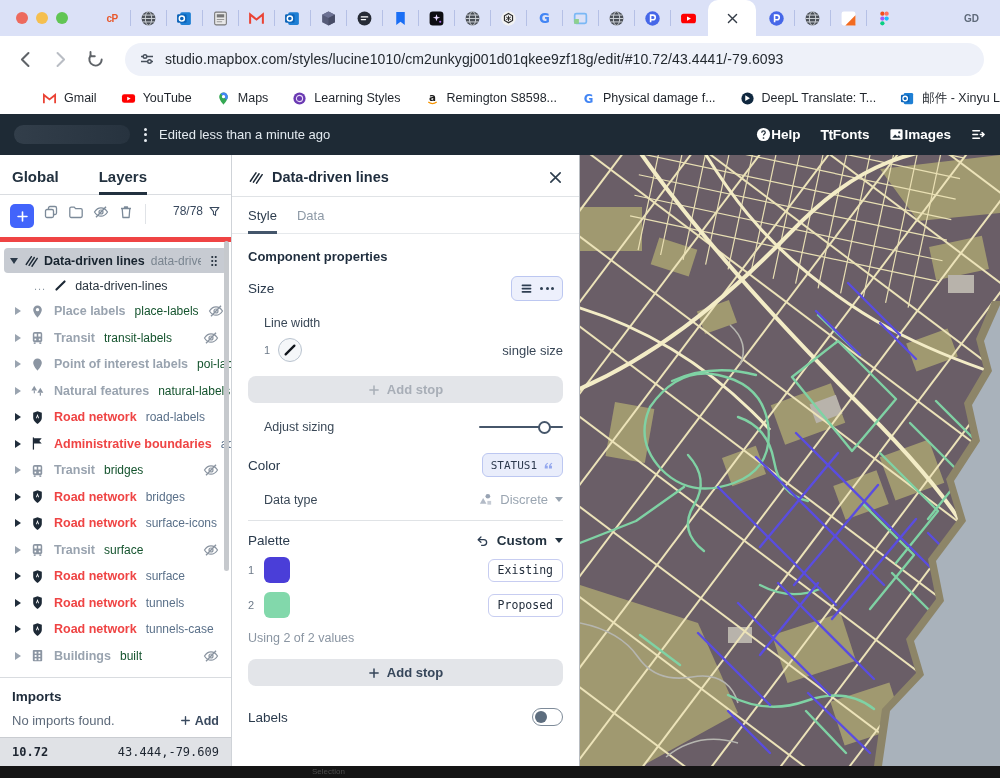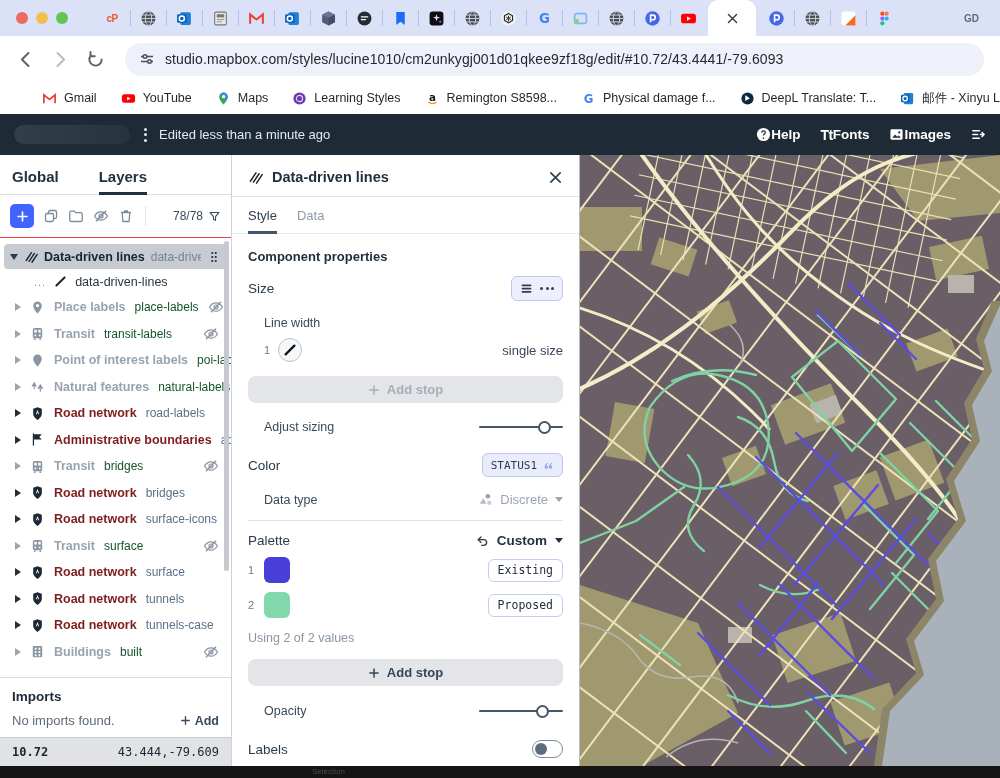--- a/index.html
+++ b/index.html
@@ -43,21 +43,21 @@
 .stitem{display:flex;align-items:center;gap:0;color:#fff;font-size:13.5px;font-weight:bold}
 .stitem svg{width:15px;height:15px;color:#fff}
 .ttic{font-size:14px;font-weight:bold;color:#fff;letter-spacing:-.5px}
 
 .main{flex:1;display:flex;min-height:0}
 
 .sidebar{width:232px;flex:none;background:#fff;border-right:1px solid #cfd3d8;display:flex;flex-direction:column;position:relative}
 .sbtabs{display:flex;gap:40px;padding:13px 12px 0;border-bottom:1px solid #dadde1}
 .sbtab{padding-bottom:9px;position:relative;font-weight:bold;font-size:15px;color:#22313f}
 .sbtab.active::after{content:"";position:absolute;left:0;right:0;bottom:-1px;height:3px;background:#22313f}
-.sbtools{display:flex;align-items:center;padding:9px 10px;gap:9px;border-bottom:1px solid #ef4444}
+.sbtools{display:flex;align-items:flex-start;padding:9px 10px;gap:9px;border-bottom:5px solid #ef4444}
 .addbtn{width:24px;height:24px;border-radius:5px;background:#4264fb;color:#fff;display:flex;align-items:center;justify-content:center}
 .addbtn svg{width:13px;height:13px}
 .tico{width:16px;height:16px;color:#7c8a99}
 .vdiv{width:1px;height:20px;background:#e0e3e7;margin:0 2px}
 .counter{margin-left:auto;display:flex;align-items:center;gap:5px;font-size:12px;color:#38485d}
 .counter svg{width:13px;height:13px;color:#38485d}
 .llist{flex:1;min-height:0;padding-top:6px;overflow:hidden}
 .selrow{margin:0 4px;height:25px;background:#c7cbd2;border-radius:4px;display:flex;align-items:center;padding:0 6px;gap:6px}
 .car{width:0;height:0;flex:none}
 .cd{border-left:4.5px solid transparent;border-right:4.5px solid transparent;border-top:6px solid #2c3a49}
@@ -66,21 +66,21 @@
 .selrow svg{width:14px;height:14px;color:#1c2835;flex:none}
 .selname{font-size:12.5px;font-weight:bold;color:#18242f;white-space:nowrap}
 .selid{font-size:12px;color:#79848f;white-space:nowrap;overflow:hidden;text-overflow:clip;flex:1}
 .dragh{width:13px;height:13px;color:#55606c;flex:none}
 .childrow{height:25px;display:flex;align-items:center;padding-left:34px;gap:8px}
 .childdots{font-size:11px;color:#8b96a1;letter-spacing:1px}
 .childrow svg{width:13px;height:13px;color:#1c2835}
 .childname{font-size:12.5px;color:#28343f}
 .lrow{height:26.5px;display:flex;align-items:center;padding:0 12px 0 15px;gap:9px}
 .lic{width:15px;height:15px;color:#1d2936;flex:none}
-.lname{font-size:12.5px;font-weight:600;color:#7f1d1d;white-space:nowrap}
+.lname{font-size:12.5px;font-weight:600;color:#ef4444;white-space:nowrap}
 .lid{font-size:12px;color:#5a7089;white-space:nowrap}
 .eye{width:16px;height:16px;color:#8a94a0;margin-left:auto;flex:none}
 .hid .lic{color:#8b95a2}.hid .lname{color:#99a3af}.hid .lid{color:#14532d}
 .sbscroll{position:absolute;right:2px;top:86px;width:5px;height:330px;border-radius:3px;background:#c6c9cd}
 .imports{border-top:1px solid #d9dce0;padding:11px 12px 9px}
 .imptitle{font-size:13.5px;font-weight:bold;color:#202d3c}
 .improw{display:flex;align-items:center;margin-top:9px}
 .impempty{font-size:13px;color:#5d6a7a}
 .impadd{margin-left:auto;display:flex;align-items:center;gap:4px;font-size:12.5px;font-weight:bold;color:#3a4a5f}
 .impadd svg{width:11px;height:11px}
@@ -919,27 +919,20 @@
 
         <div class="usage">Using 2 of 2 values</div>
 
         <div class="addstop en">
             <svg>
               <use href="#i-plus"></use>
             </svg>
             <span>Add stop</span>
           </div>
 
-        <div class="prow" style="margin-top:18px;padding-left:16px">
-          <span class="plabel2">Opacity</span>
-          <span class="slider">
-              <span class="strack"></span>
-              <span class="sknob" style="left:68%"></span>
-            </span>
-        </div>
 
         <div class="prow" style="margin-top:22px">
           <span class="plabel">Labels</span>
           <span class="toggle">
               <span class="tknob"></span>
             </span>
         </div>
       </div>
     </section>
 

